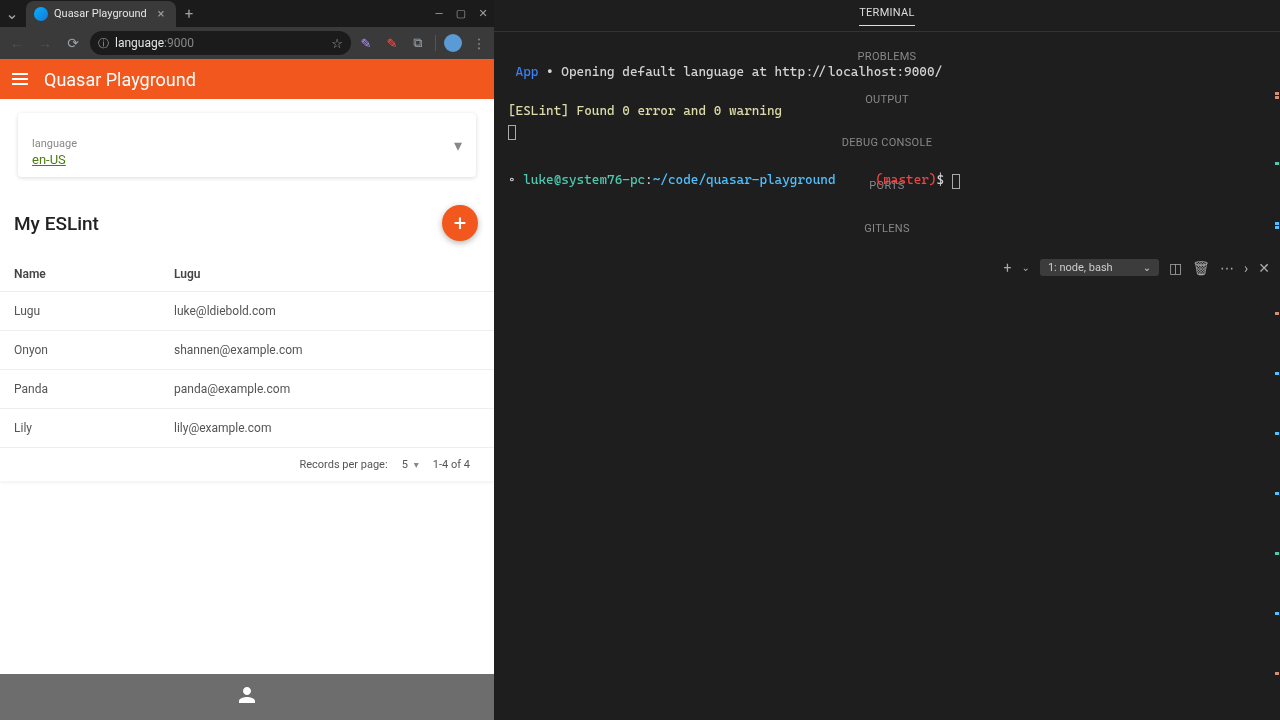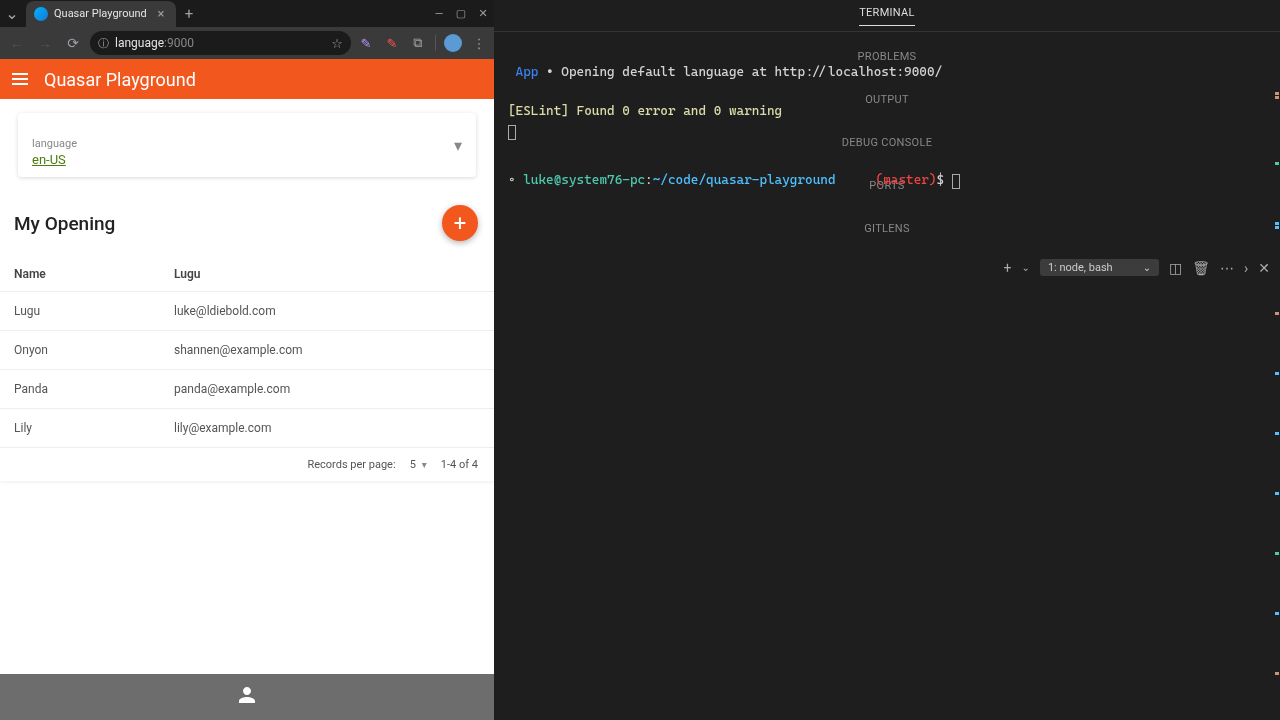--- a/index.html
+++ b/index.html
@@ -237,21 +237,21 @@
   padding: 12px 14px;
   font-size: 12px;
   color: #555;
   border-top: 1px solid #eee;
 }
 .table-footer {
   border-top: 1px solid #eee;
   display: flex;
   align-items: center;
   justify-content: flex-end;
-  padding: 10px 16px;
+  padding: 10px 24px;
   gap: 14px;
   font-size: 11px;
   color: #555;
   box-shadow: 0 2px 3px rgba(0,0,0,0.05);
 }
 .rpp-select {
   display: flex;
   align-items: center;
   gap: 6px;
 }
@@ -407,21 +407,21 @@
     </div>
 
     <div class="language-card">
       <div class="lang-label">language</div>
       <div class="lang-value">en-US</div>
       <div class="lang-dropdown">▾</div>
     </div>
 
     <div class="friends-section">
       <div class="friends-header">
-        <div class="friends-title">My Opening</div>
+        <div class="friends-title">My ESLint</div>
         <div class="fab">+</div>
       </div>
 
       <div class="friends-table">
         <div class="table-header">
           <div class="col-name">Name</div>
           <div class="col-email">Lugu</div>
         </div>
         <div class="table-row">
           <div class="col-name">Lugu</div>

